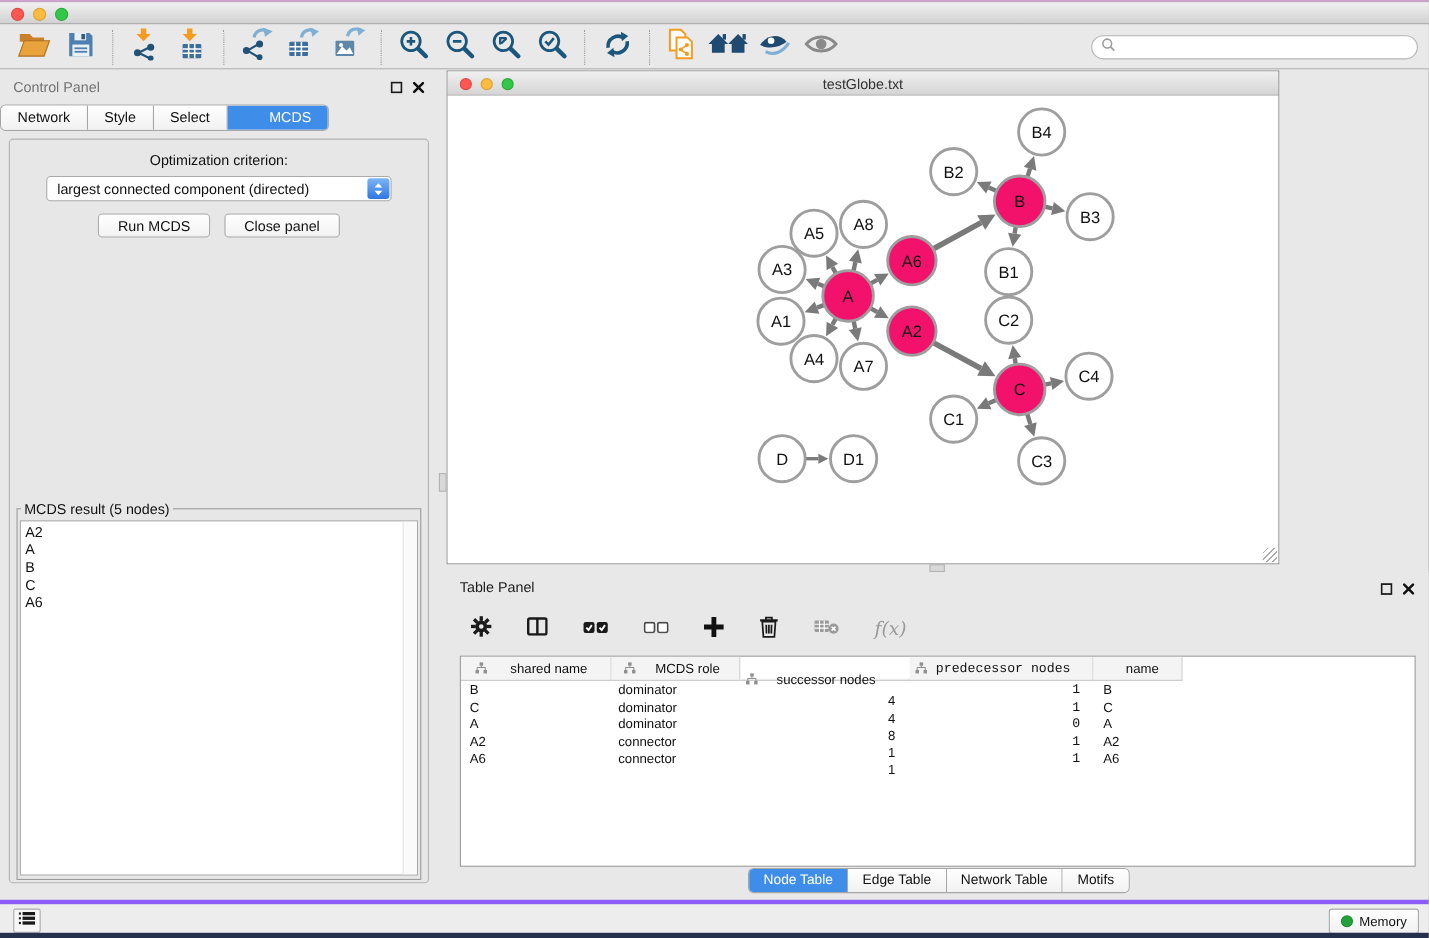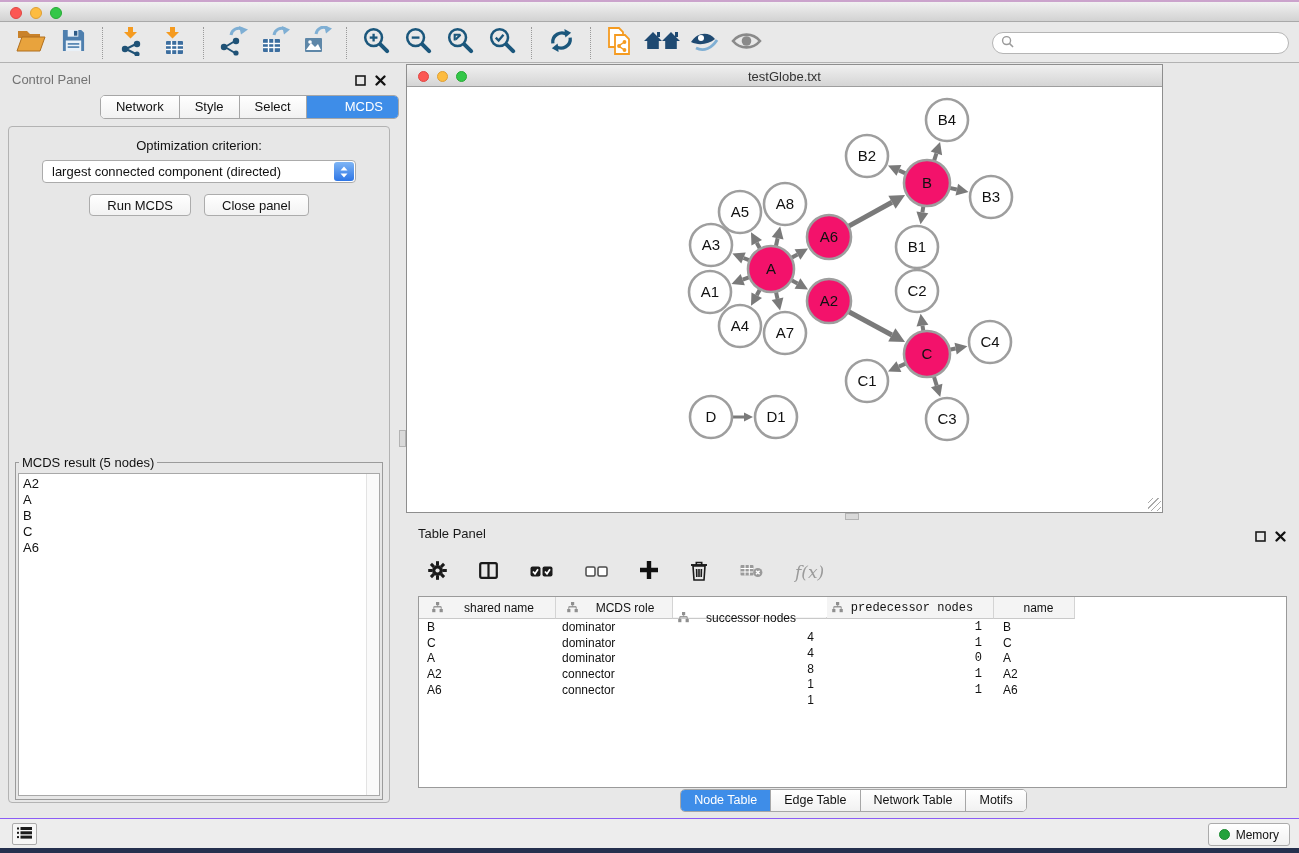--- a/index.html
+++ b/index.html
@@ -24,21 +24,21 @@
   .tsep { width:0; height:32px; border-left:1px dotted #9a9a9a; margin:0 8px; }
   .searchwrap { margin-left:auto; width:297px; height:22px; border:1px solid #B5B5B5; border-radius:11px;
     background:#fff; display:flex; align-items:center; padding:0 8px; }
   .searchwrap input { border:none; outline:none; flex:1; font-size:12px; background:transparent; margin-left:5px; font-family:"Liberation Sans",sans-serif;}
 
   
   .cpanel { position:absolute; left:0; top:64px; width:399px; bottom:35px; background:#E8E8E8; }
   .cpanel-head { position:relative; height:30px; }
   .cpanel-head .ptitle { position:absolute; left:12px; top:8px; font-size:13px; color:#737373; }
   .pctrls { position:absolute; right:13px; top:8px; display:flex; gap:9px; }
-  .cp-tabs-row { position:absolute; left:0; right:0; top:31px; display:flex; justify-content:flex-end; }
+  .cp-tabs-row { position:absolute; left:0; right:0; top:31px; display:flex; justify-content:flex-start; }
   .segwrap { display:inline-flex; border:1px solid #A6A6A6; border-radius:5px; overflow:hidden; background:#fff; }
   .seg { padding:3px 15px 4px; font-size:13px; color:#111; background:linear-gradient(#FFFFFF,#F1F1F1); border-right:1px solid #A6A6A6; white-space:nowrap; }
   .seg:last-child { border-right:none;padding-left:38px; }
   .seg.sel { background:#3E8DE8; color:#fff; }
   .cp-box { position:absolute; left:8px; top:62px; width:382px; bottom:15px; border:1px solid #B3B3B3; border-radius:4px; background:#E7E7E7; }
   .opt-label { margin-top:11px; text-align:center; font-size:13px; color:#111; }
   .dropdown { position:relative; margin:7px auto 0; width:314px; height:23px; background:#fff; border:1px solid #ABABAB; border-radius:4px;
     font-size:13px; color:#111; display:flex; align-items:center; padding-left:9px; }
   .dd-step { position:absolute; right:1px; top:1px; width:20px; height:19px; border-radius:3px;
     background:linear-gradient(#7EB5F5,#2E76E6); display:flex; align-items:center; justify-content:center; }
@@ -79,21 +79,21 @@
   .td { font-size:12px; color:#111; overflow:hidden; white-space:nowrap; }
   .c0 { width:137px; padding-left:8px; }
   .c1 { width:117px; padding-left:6px; }
   .c2 { width:154px; text-align:right; padding-right:13px;margin-top:20px; }
   .c3 { width:167px; text-align:right; padding-right:12px;font-family:Liberation Mono, monospace; }
   .c4 { width:81px; padding-left:9px; }
   .tp-tabs { position:absolute; left:0; right:0; top:269px; display:flex; justify-content:center; }
   .tp-tabs .seg { font-size:12.5px; padding:3px 13px 4px; }
 
   
-  .statusbar { position:absolute; left:0; right:0; bottom:5px; height:30px; background:#EDEDED; border-top:1px solid #8b5cf6; }
+  .statusbar { position:absolute; left:0; right:0; bottom:5px; height:30px; background:#EDEDED; border-top:4px solid #8b5cf6; }
   .listbtn { position:absolute; left:12px; top:4px; width:25px; height:22px; border:1px solid #ABABAB; background:#F6F6F6; border-radius:2px;
     display:flex; align-items:center; justify-content:center; }
   .membtn { position:absolute; right:9px; top:4px; height:23px; border:1px solid #ABABAB; background:linear-gradient(#FFFFFF,#F1F1F1); border-radius:3px;
     display:flex; align-items:center; gap:6px; padding:0 10px; font-size:12px; color:#111; }
   .memdot { width:11px; height:11px; border-radius:50%; background:#23A23C; border:1px solid #1D8A32; }
   .desktop-strip { position:absolute; left:0; right:0; bottom:0; height:5px; background:#25304E; }
 </style>
 </head>
 <body>
 

